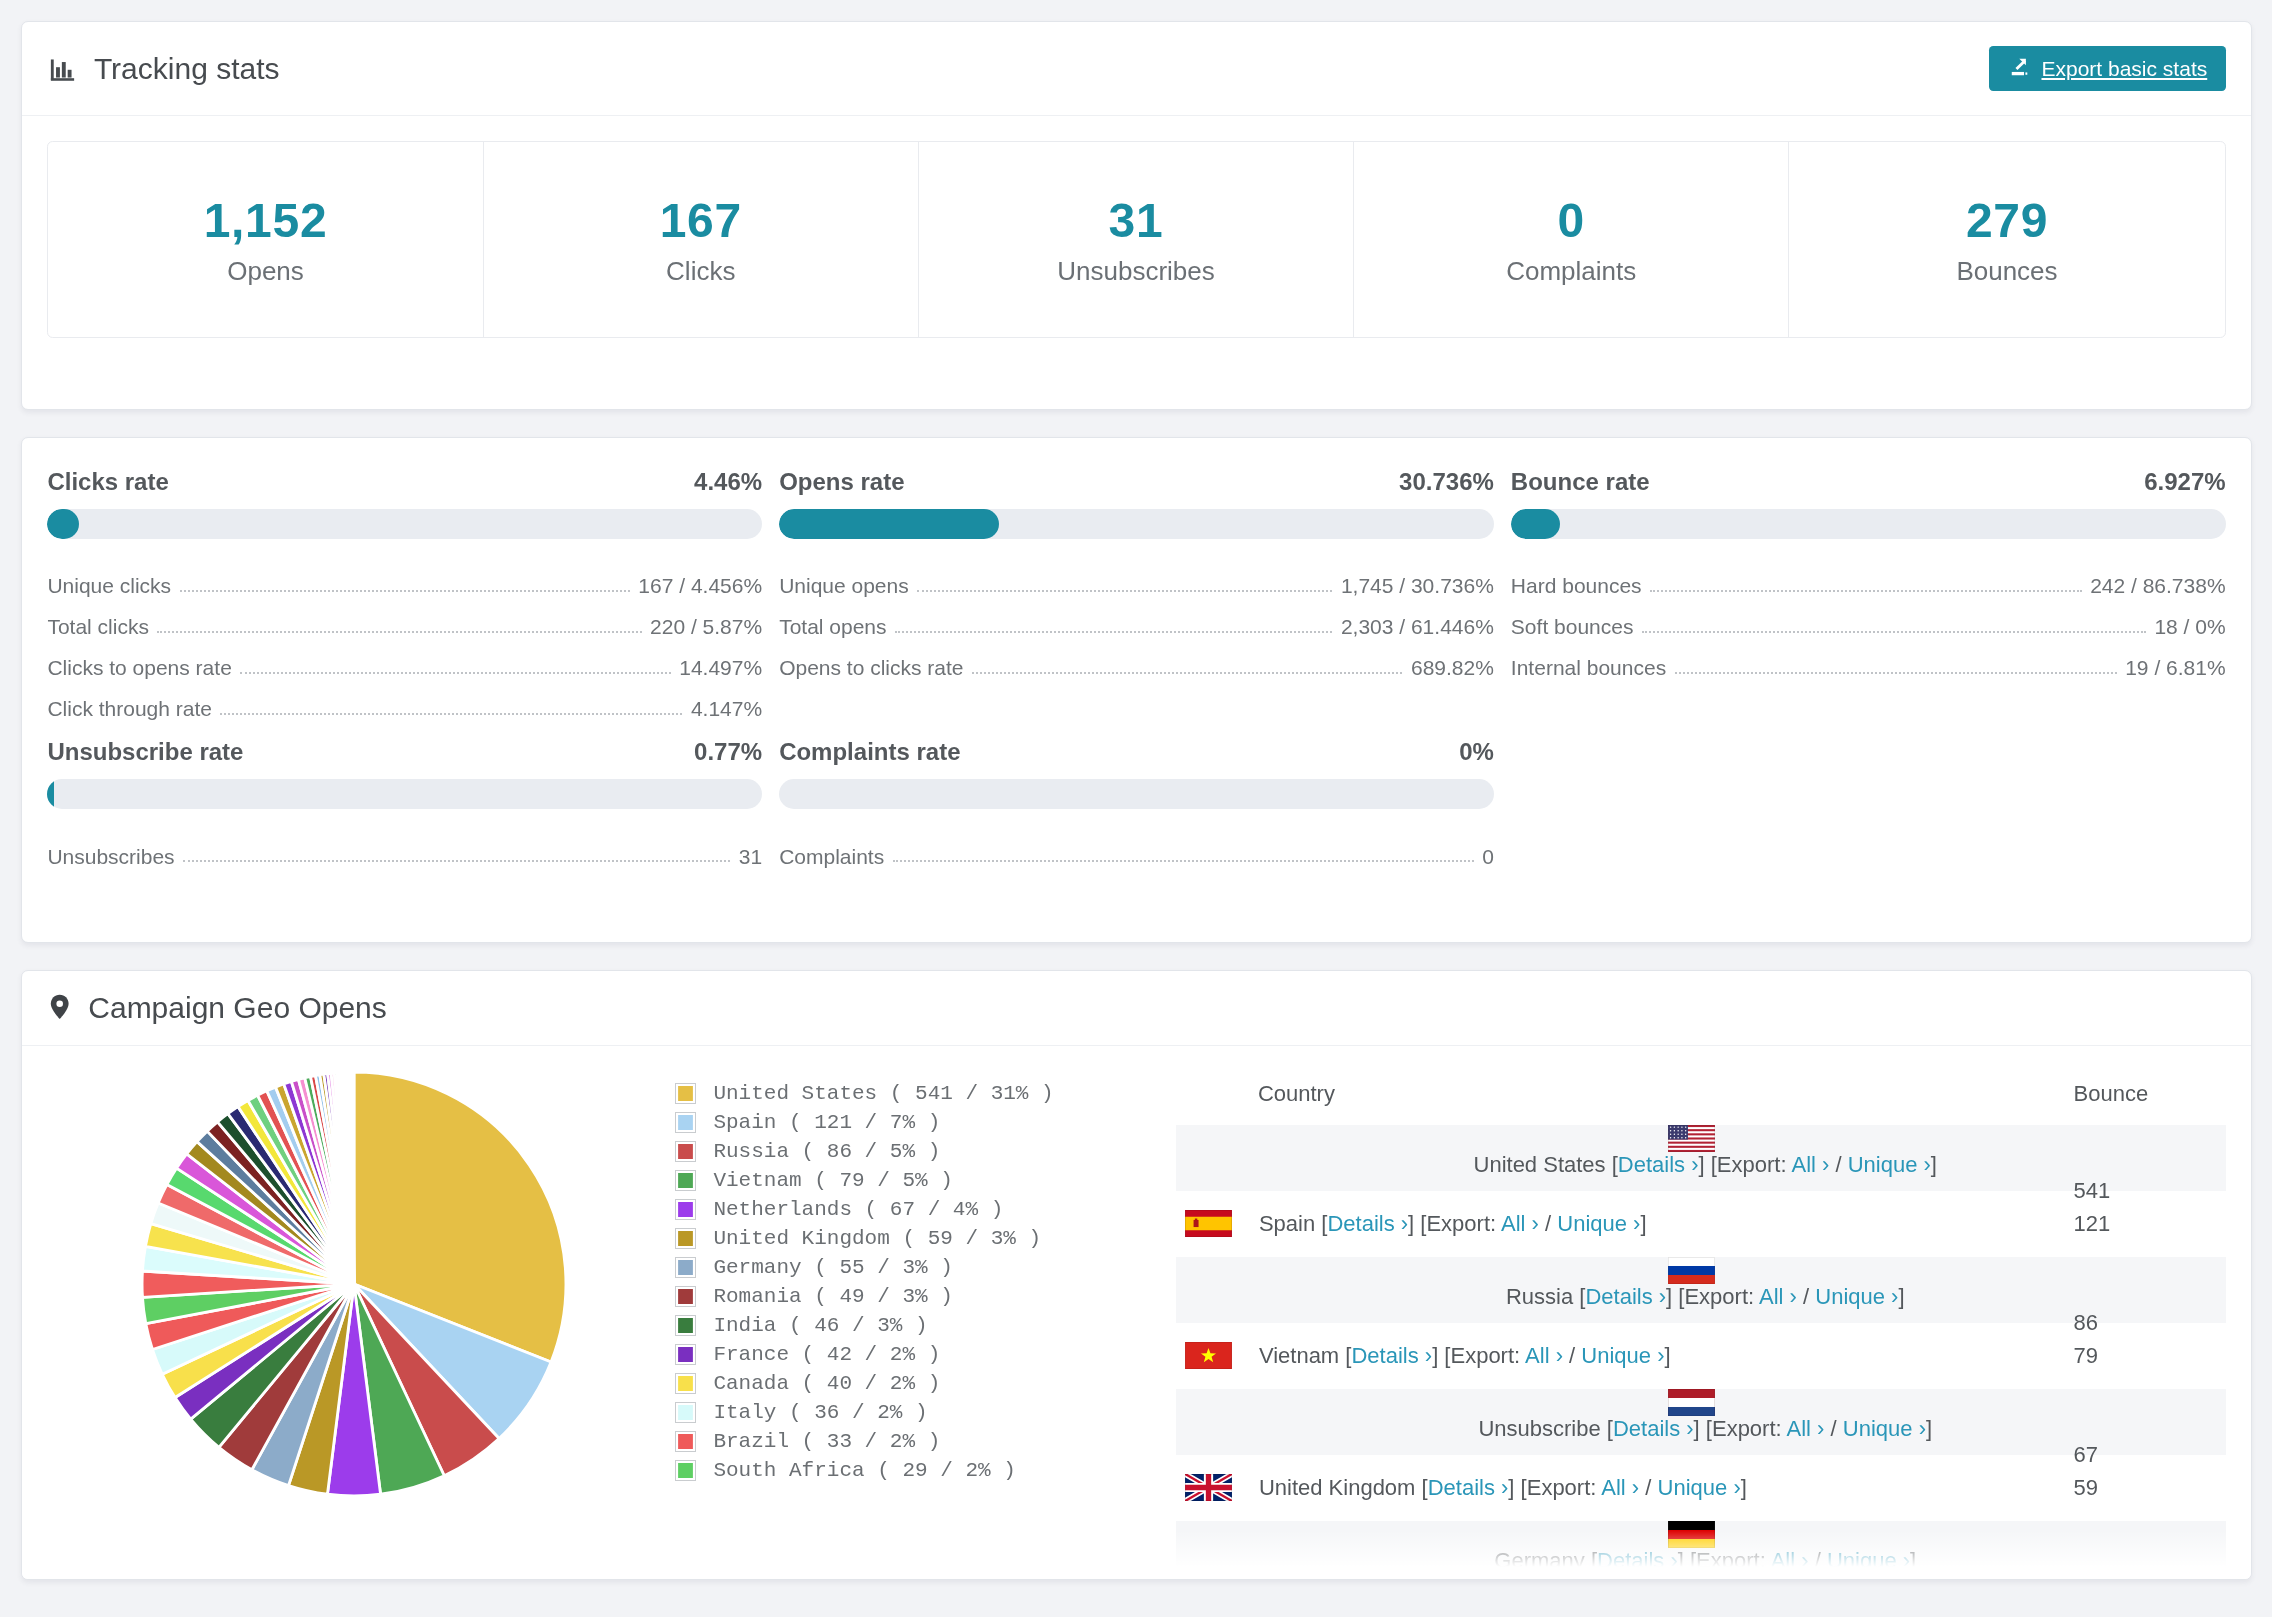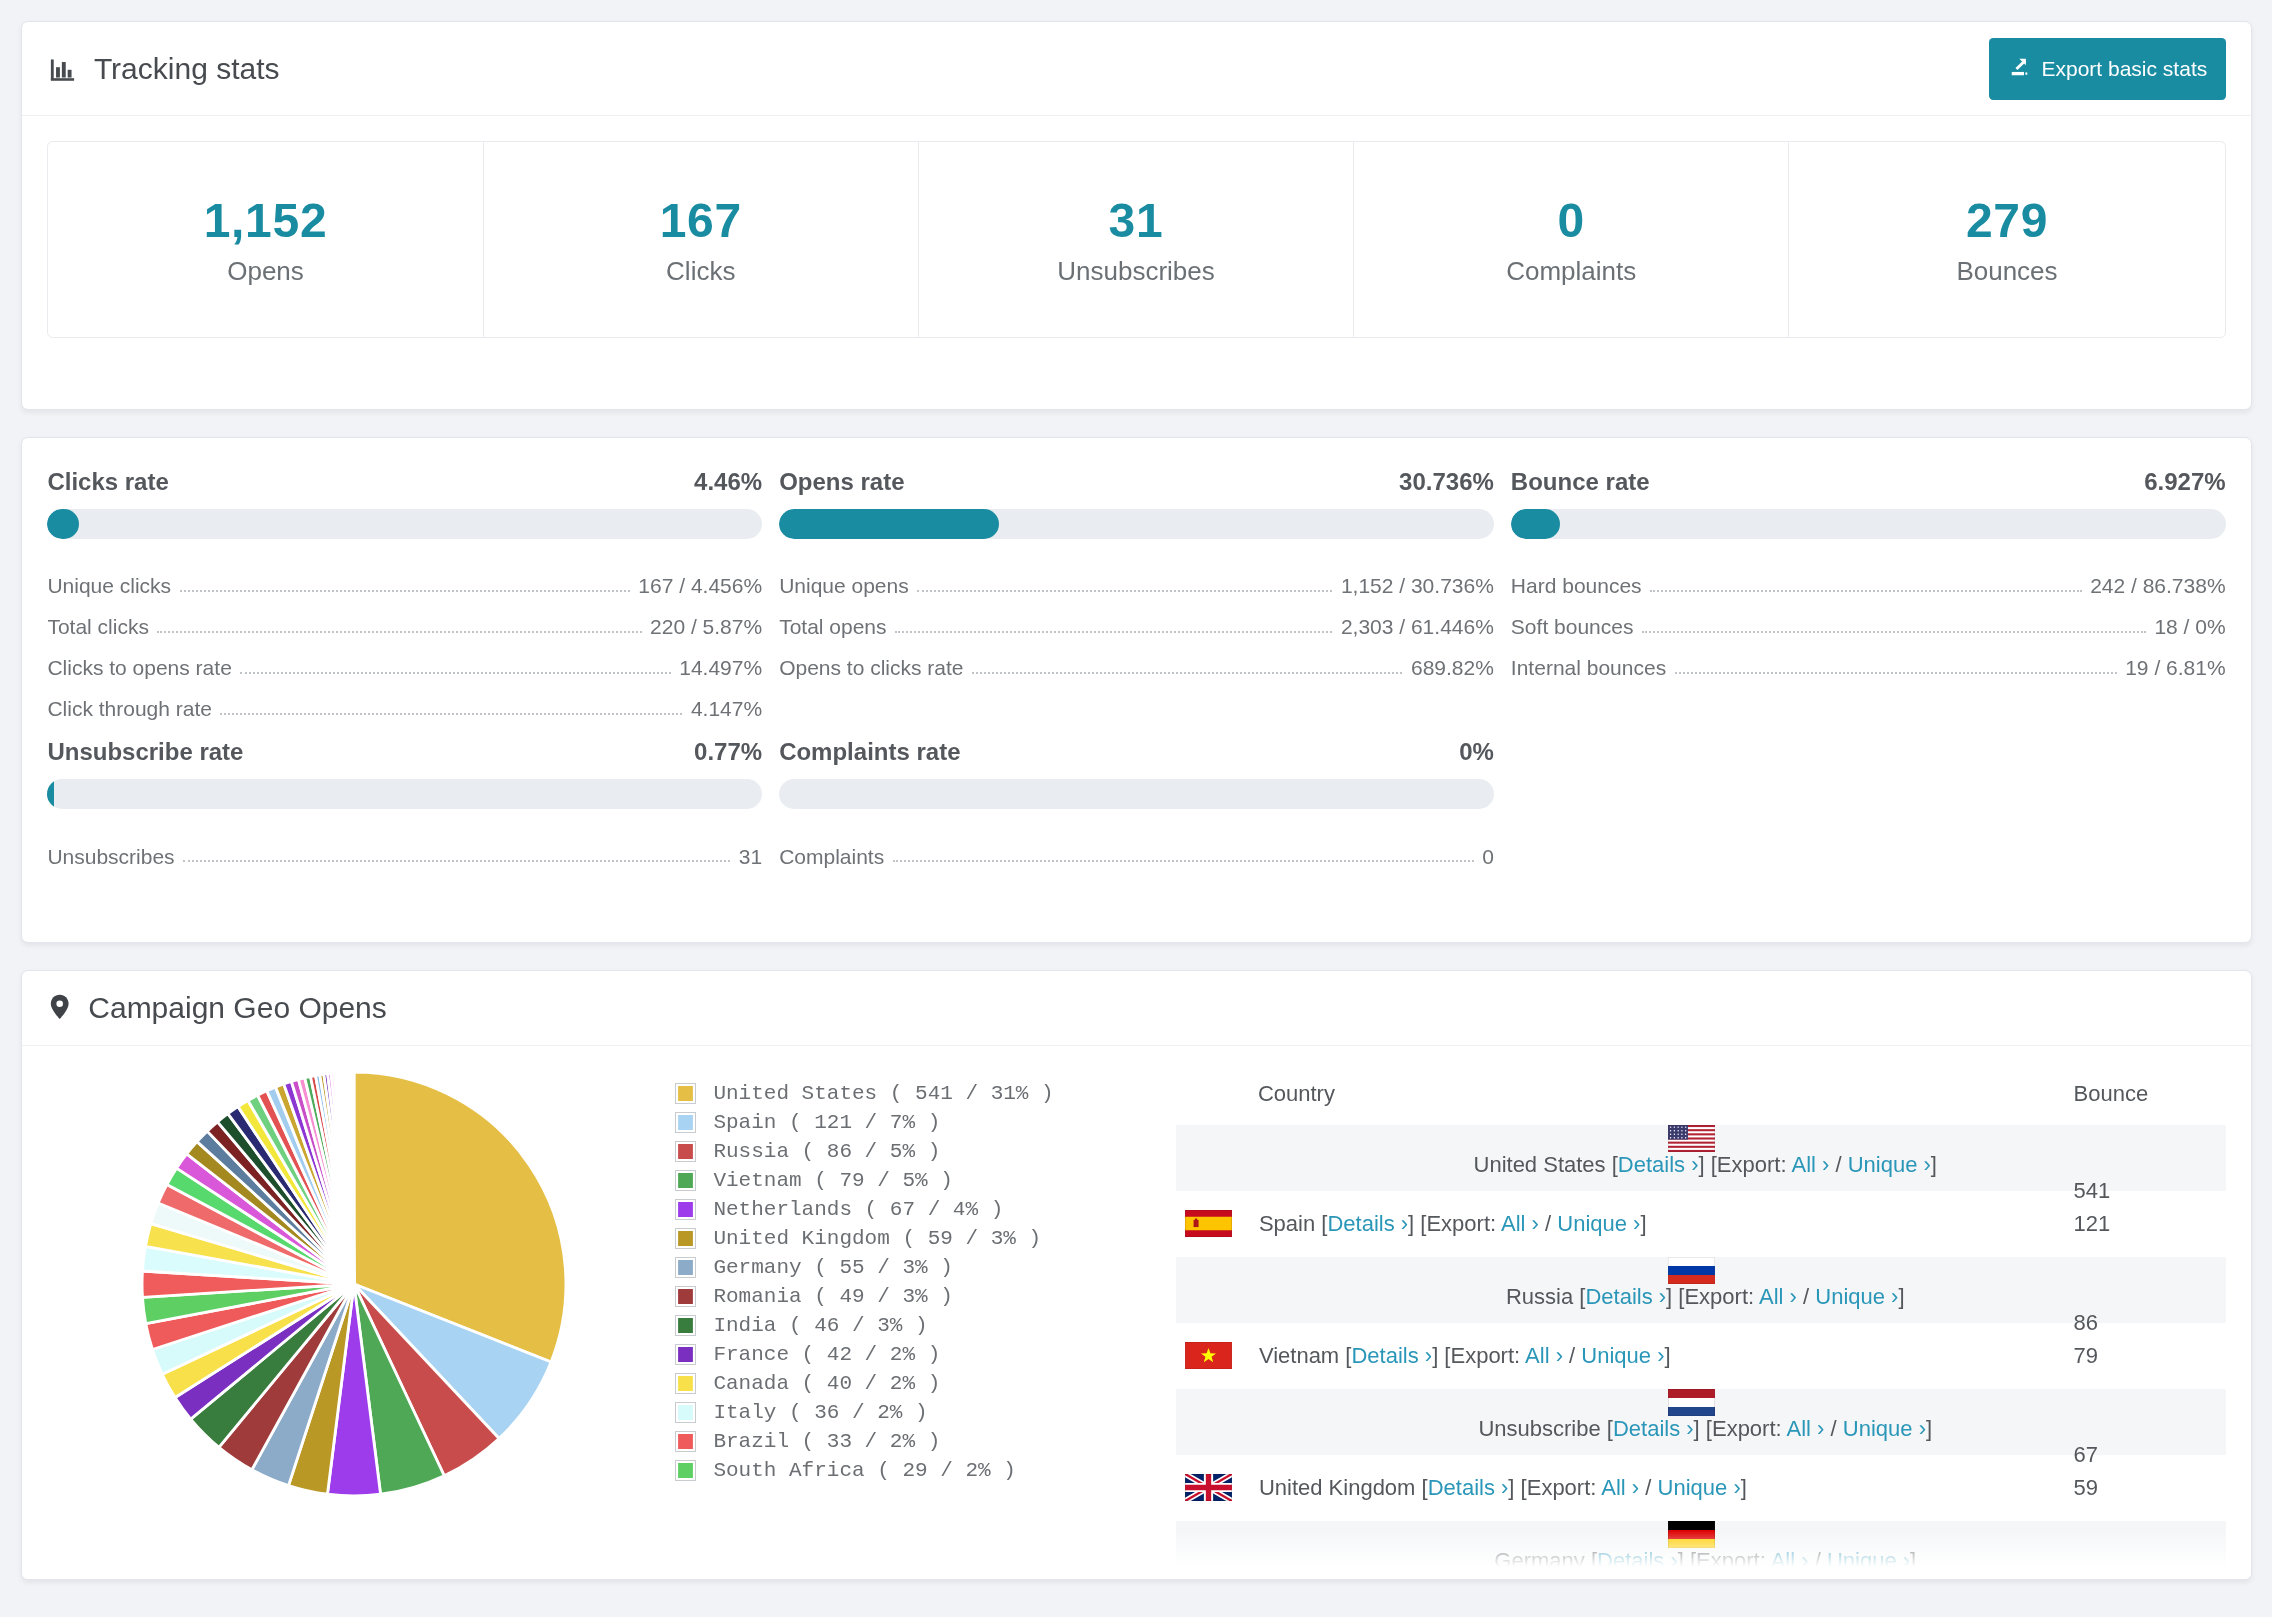--- a/index.html
+++ b/index.html
@@ -8,22 +8,22 @@
     box-shadow:0 2.1px 5.6px rgba(50,60,80,.07);box-sizing:border-box;}
   .panel-header{display:flex;align-items:center;justify-content:space-between;
     padding:0 25.4px;border-bottom:1.4px solid #eef0f3;}
   .panel-title{display:flex;align-items:center;gap:15.5px;font-size:30px;color:#474b4f;}
   .panel-title svg{display:block;}
 
   
   #tracking-panel{margin-top:21px;}
   #tracking-panel .panel-header{height:93px;}
   .export-btn{display:flex;align-items:center;gap:11.3px;background:#1a8ca1;color:#fff;
-    border:none;border-radius:4.2px;height:62px;padding:0 18.4px;font-size:21px;
-    font-family:inherit;cursor:pointer;}
+    border:none;border-radius:4.2px;height:45px;padding:0 18.4px;font-size:21px;
+    font-family:inherit;cursor:pointer;text-decoration:underline;}
   .summary{margin:25.4px 25.4px 71px;height:195px;border:1.4px solid #e9ebef;border-radius:5.6px;
     display:grid;grid-template-columns:repeat(5,1fr);}
   .stat-cell{display:flex;flex-direction:column;align-items:center;justify-content:center;
     border-right:1.4px solid #e9ebef;}
   .stat-cell:last-child{border-right:none;}
   .stat-value{font-size:48px;font-weight:bold;color:#1a8ca1;letter-spacing:0.7px;}
   .stat-label{font-size:26px;color:#6b7075;margin-top:8.5px;}
 
   
   #rates-panel{margin-top:27px;padding:30px 25.4px 73px;
@@ -155,21 +155,21 @@
           <span>Opens rate</span>
           <span>30.736%</span>
         </div>
         <div class="bar">
           <div class="fill" style="width: 30.736%;"></div>
         </div>
         <div class="rate-rows">
           <div class="rate-row">
             <span>Unique opens</span>
             <span class="leader"></span>
-            <span class="val">1,152 / 30.736%</span>
+            <span class="val">1,745 / 30.736%</span>
           </div>
           <div class="rate-row">
             <span>Total opens</span>
             <span class="leader"></span>
             <span class="val">2,303 / 61.446%</span>
           </div>
           <div class="rate-row">
             <span>Opens to clicks rate</span>
             <span class="leader"></span>
             <span class="val">689.82%</span>

